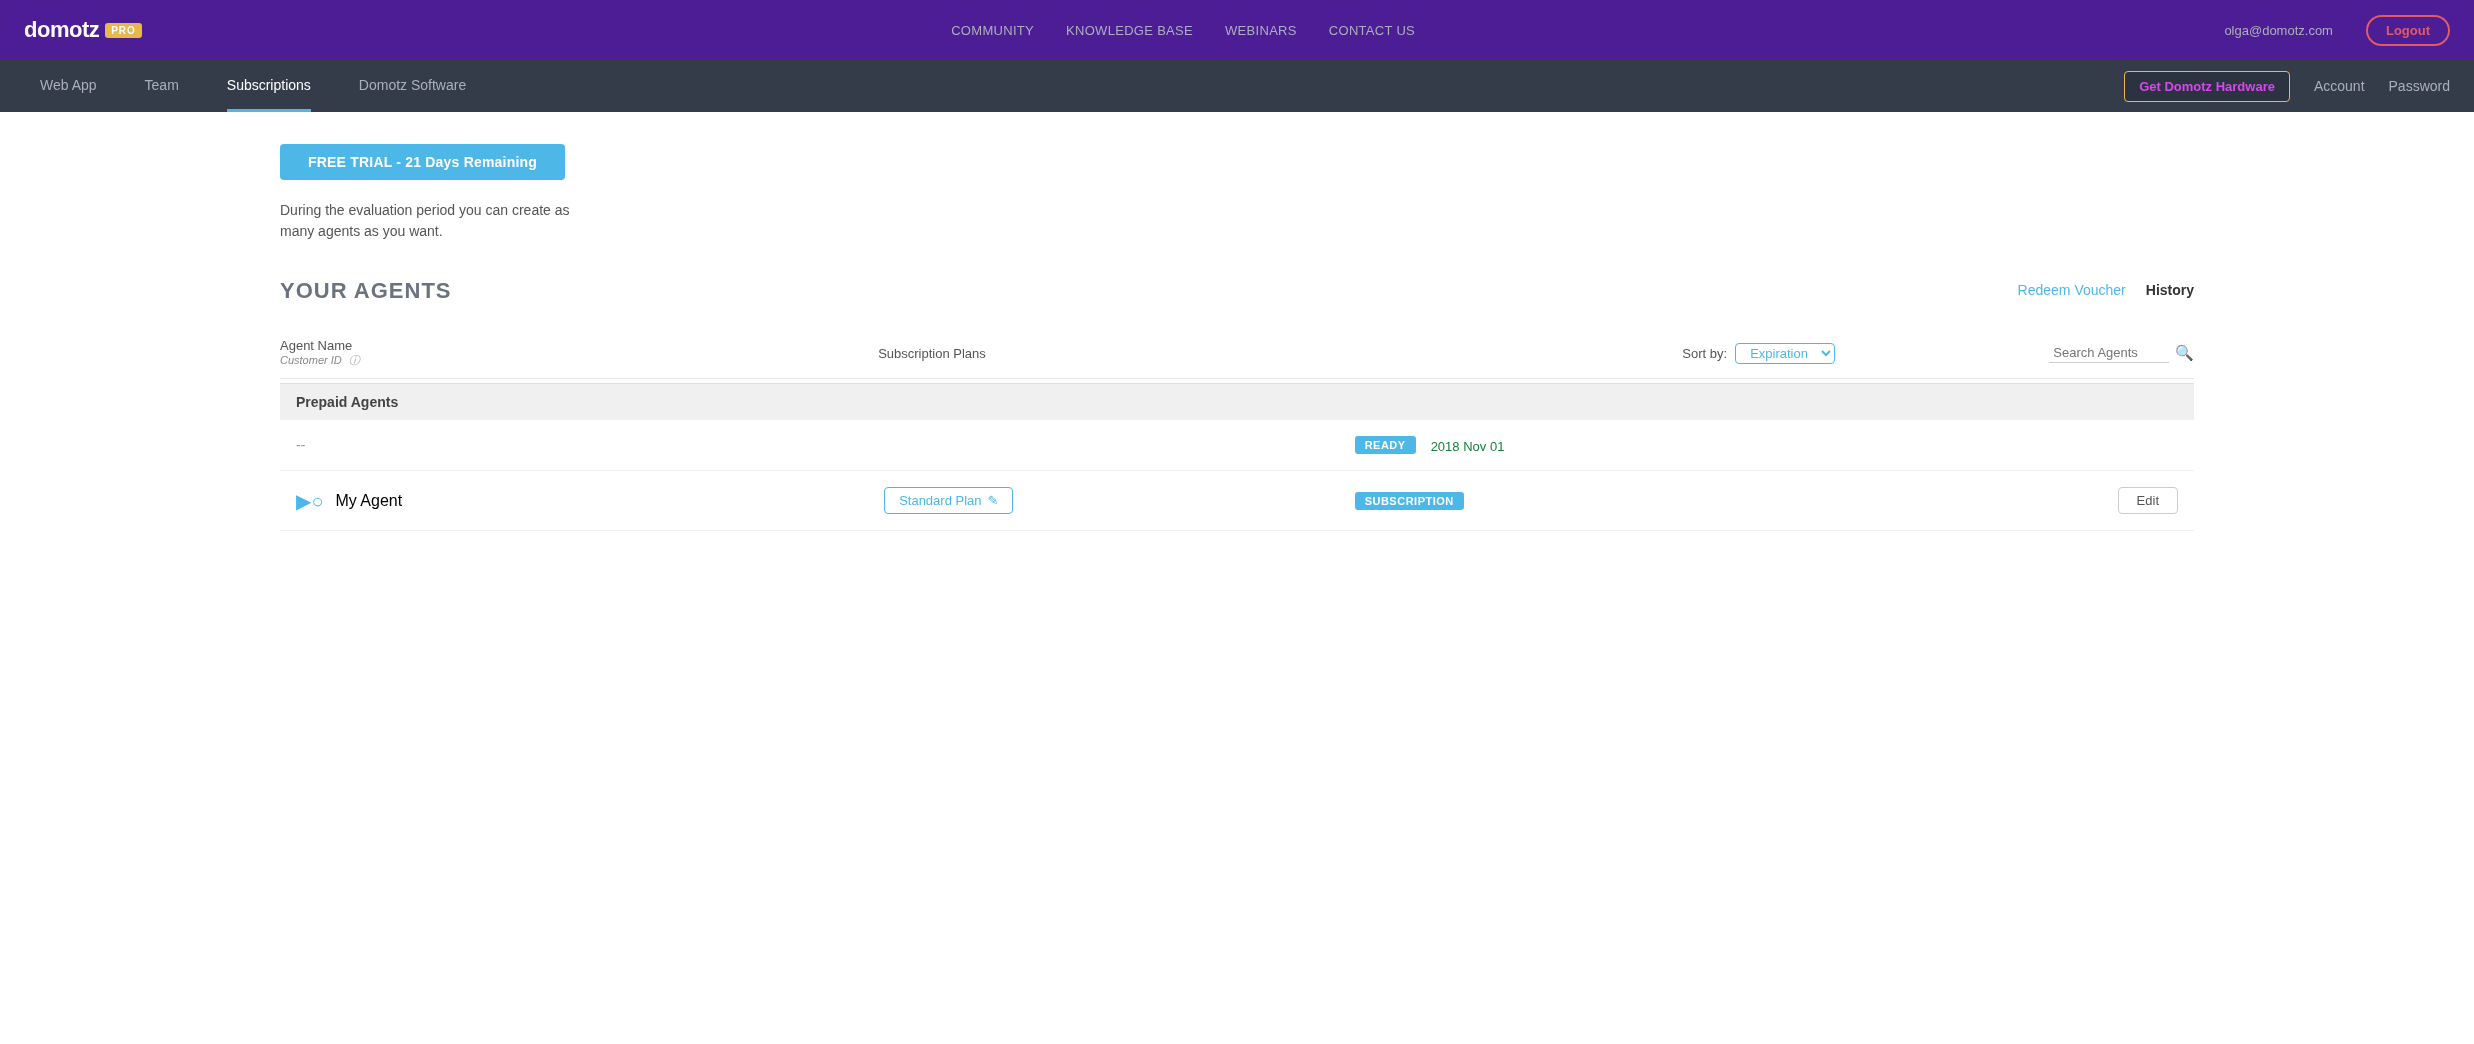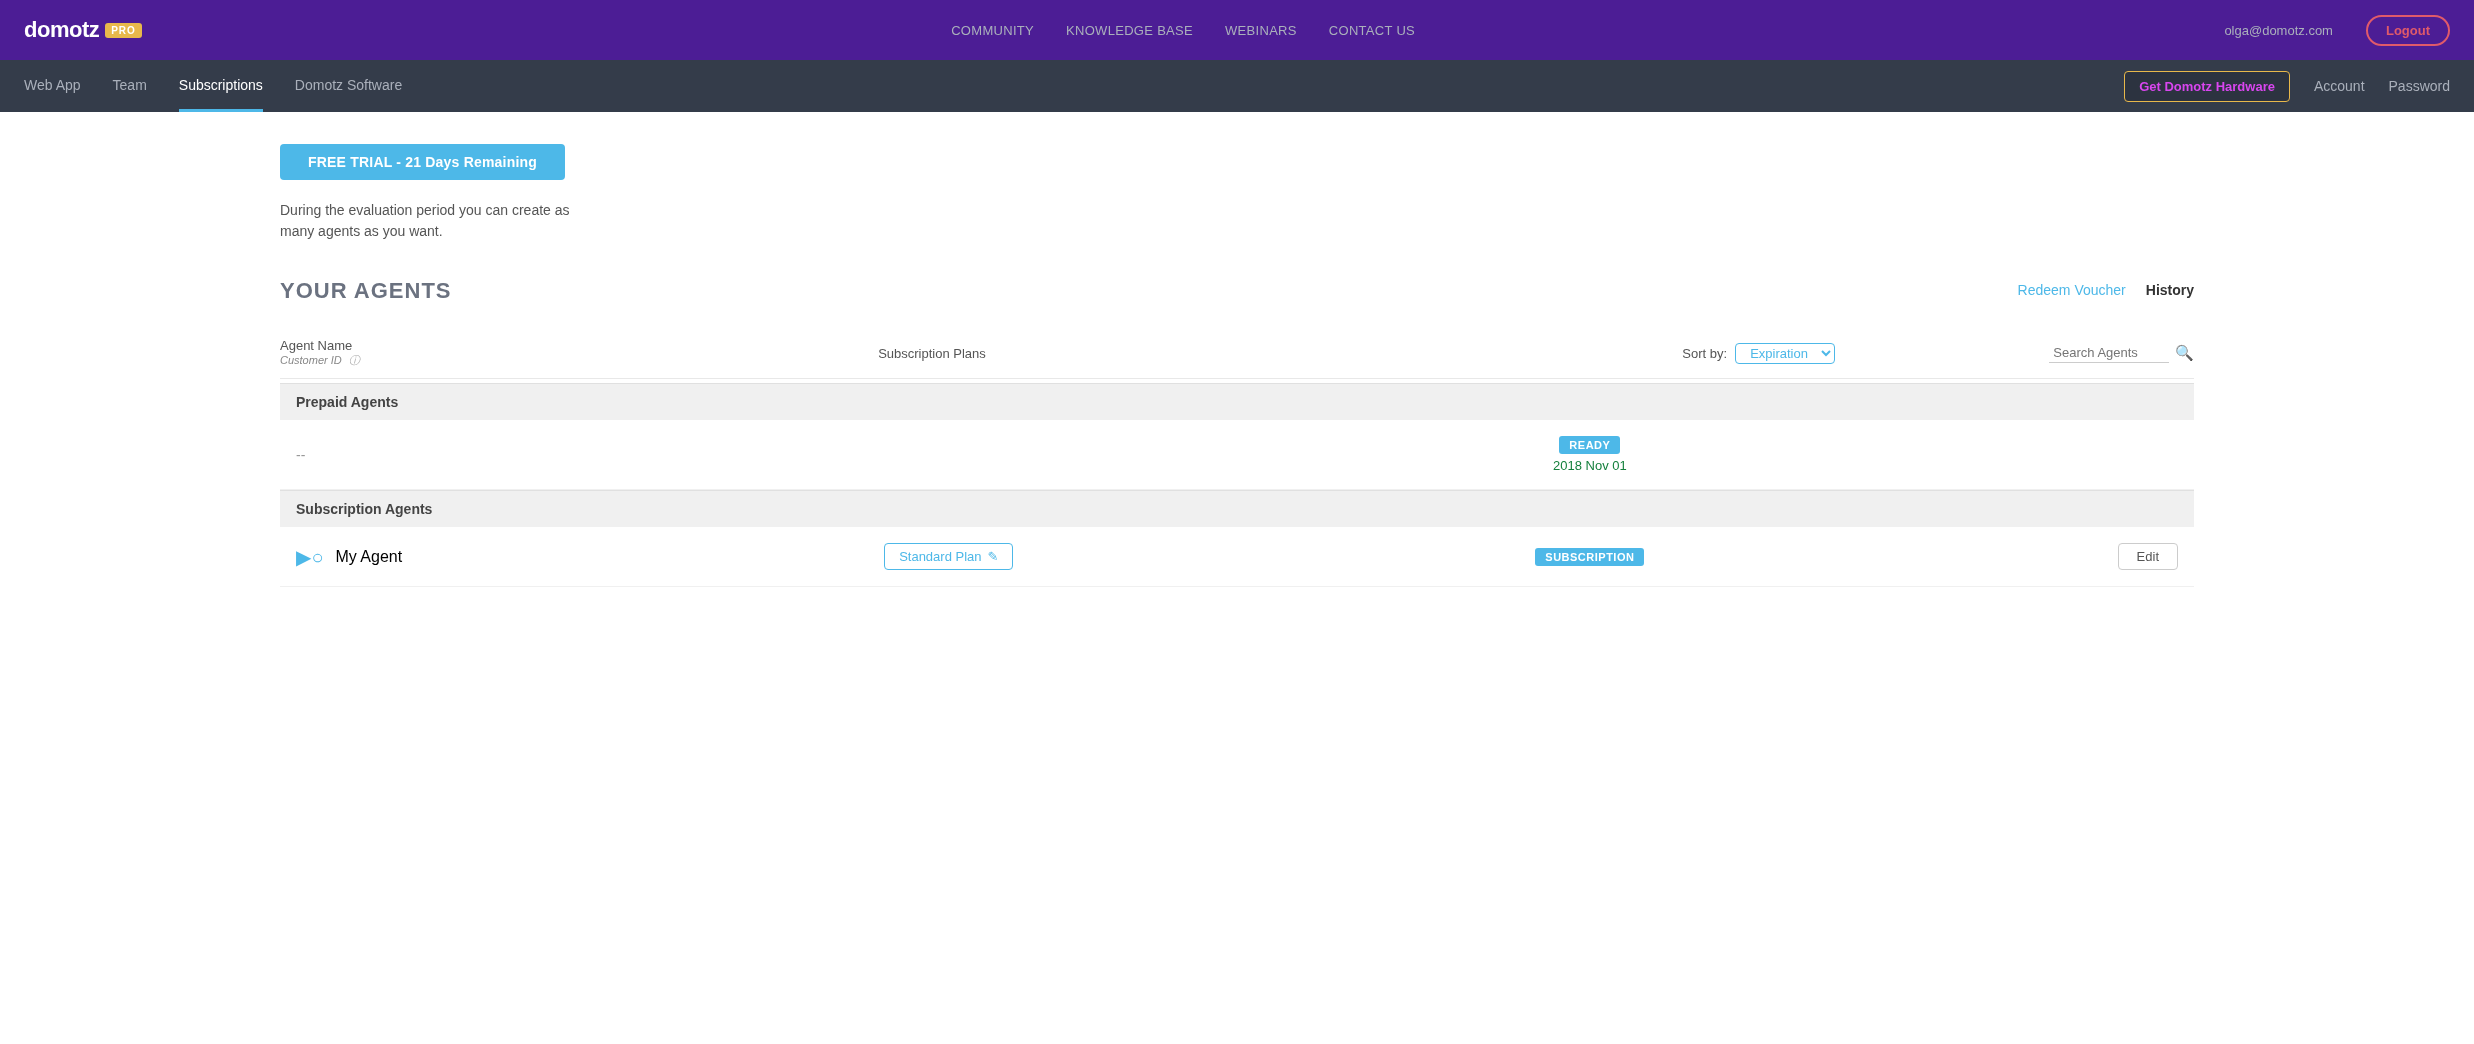--- a/index.html
+++ b/index.html
@@ -81,20 +81,21 @@
       height: 100%;
     }
     .secondary-nav-left a {
       color: #aab0bb;
       text-decoration: none;
       font-size: 14px;
       height: 100%;
       display: flex;
       align-items: center;
       border-bottom: 3px solid transparent;
+      margin-left: 16px;
     }
     .secondary-nav-left a.active {
       color: #fff;
       border-bottom: 3px solid #4db8e8;
     }
     .secondary-nav-right {
       display: flex;
       align-items: center;
       gap: 24px;
     }
@@ -272,23 +273,23 @@
     .agent-name-col.dash {
       color: #999;
       padding-left: 0;
     }
     .agent-plans-col {
       flex: 2;
     }
     .agent-status-col {
       flex: 2;
       display: flex;
-      flex-direction: column;
-      align-items: center;
-      gap: 4px;
+      flex-direction: row;
+      align-items: flex-end;
+      gap: 15px;
     }
     .agent-edit-col {
       flex: 1.5;
       display: flex;
       justify-content: flex-end;
     }
 
     .status-badge-ready {
       background: #4db8e8;
       color: #fff;
@@ -417,21 +418,20 @@
   <div class="agent-row agent-row-prepaid">
     <div class="agent-name-col dash" style="flex:2.5; padding-left:0;">--</div>
     <div style="flex:2;"></div>
     <div class="agent-status-col">
       <span class="status-badge-ready">READY</span>
       <span class="expiry-date">2018 Nov 01</span>
     </div>
     <div style="flex:1.5;"></div>
   </div>
 
-  <div class="section-group">Subscription Agents</div>
   <div class="agent-row">
     <div style="flex:2.5; display:flex; align-items:center;">
       <span class="agent-icon">▶○</span>
       <span>My Agent</span>
     </div>
     <div class="agent-plans-col">
       <button class="plan-btn">
         <span>Standard Plan</span>
         <span class="plan-edit-icon">✎</span>
       </button>

